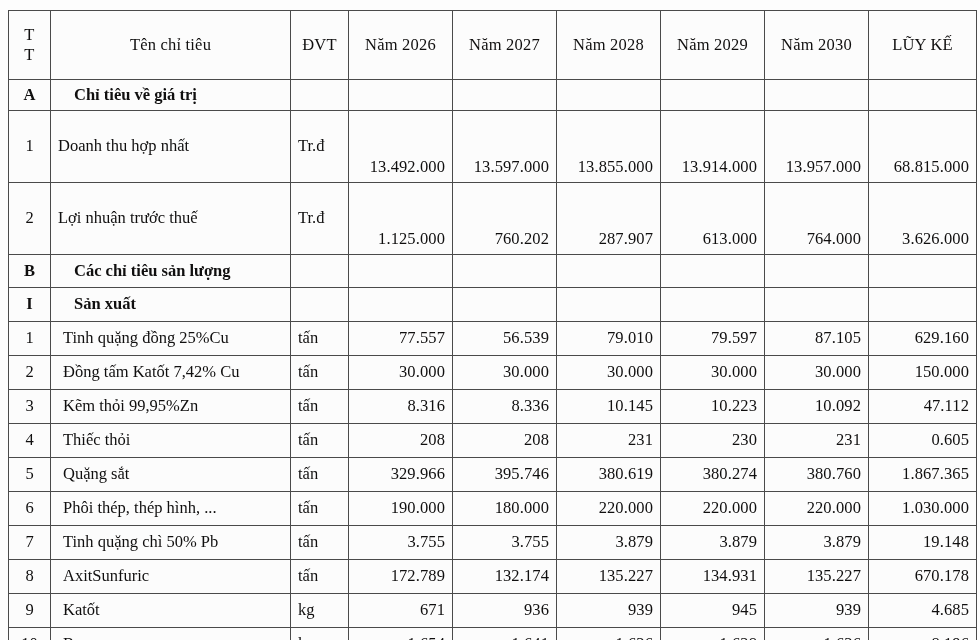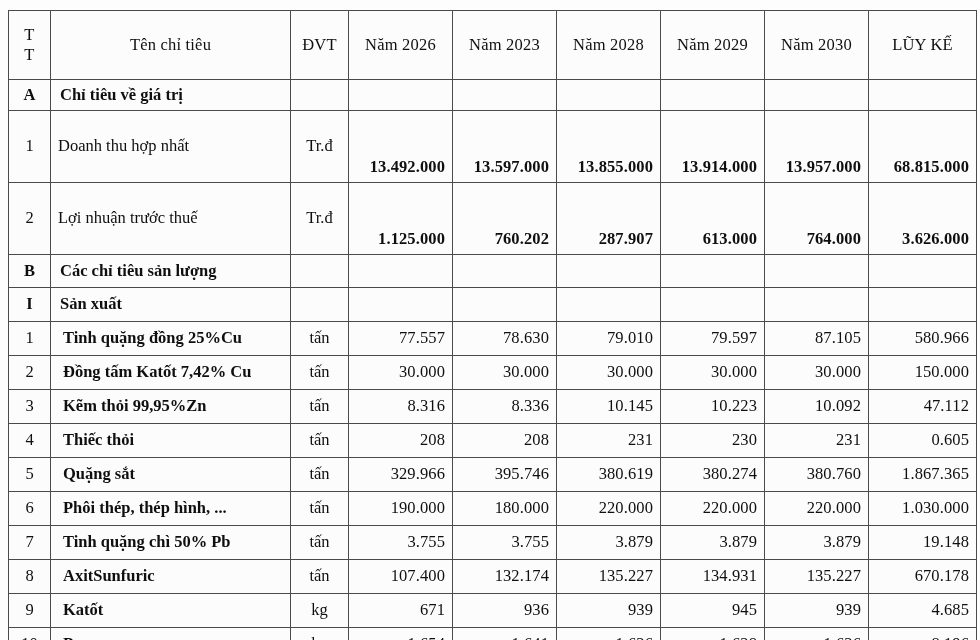--- a/index.html
+++ b/index.html
@@ -68,54 +68,52 @@
   
   td.cell-tt {
     text-align: center;
     font-size: 16px;
   }
   td.cell-name {
     text-align: left;
     font-size: 16.5px;
   }
   td.cell-dvt {
-    text-align: center;
     font-size: 16px;
   }
   td.cell-num {
     text-align: right;
     font-size: 16.5px;
     padding-right: 9px;
     letter-spacing: 0.1px;
   }
 
   
   tr.section td.cell-tt,
   tr.section td.cell-name {
     font-weight: bold;
   }
-  tr.section td.cell-name { padding-left: 9px; }
+  tr.section td.cell-name { padding-left: 23px; }
   tr.section-a td { height: 30px; }
   tr.section-b td { height: 32px; }
   tr.section-i td { height: 33px; }
 
   
   tr.tall td { height: 66px; }
   tr.tall td.cell-num {
     vertical-align: bottom;
     padding-bottom: 5px;
-    font-weight: bold;
   }
   tr.tall td.cell-tt,
   tr.tall td.cell-name,
   tr.tall td.cell-dvt { vertical-align: middle; }
 
   
   tr.item td { height: 33px; }
-  tr.item td.cell-name { padding-left: 12px; font-weight: bold; }
+  tr.item td.cell-name { padding-left: 12px; }
 </style>
 </head>
 <body>
 
 <div class="page">
   <div class="table-wrap">
     <table class="plan">
       <colgroup>
         <col class="c-tt">
         <col class="c-name">
@@ -129,21 +127,21 @@
       </colgroup>
       <thead>
         <tr>
           <th class="th-tt">
             <span class="tt-line">T</span>
             <span class="tt-line">T</span>
           </th>
           <th>Tên chỉ tiêu</th>
           <th>ĐVT</th>
           <th>Năm 2026</th>
-          <th>Năm 2023</th>
+          <th>Năm 2027</th>
           <th>Năm 2028</th>
           <th>Năm 2029</th>
           <th>Năm 2030</th>
           <th>LŨY KẾ</th>
         </tr>
       </thead>
       <tbody id="table-body">
           <tr class="section section-a">
             <td class="cell-tt">A</td>
             <td class="cell-name">Chỉ tiêu về giá trị</td>
@@ -197,25 +195,25 @@
             <td class="cell-num"></td>
             <td class="cell-num"></td>
             <td class="cell-num"></td>
             <td class="cell-num"></td>
           </tr>
           <tr class="item">
             <td class="cell-tt">1</td>
             <td class="cell-name">Tinh quặng đồng 25%Cu</td>
             <td class="cell-dvt">tấn</td>
             <td class="cell-num">77.557</td>
-            <td class="cell-num">78.630</td>
+            <td class="cell-num">56.539</td>
             <td class="cell-num">79.010</td>
             <td class="cell-num">79.597</td>
             <td class="cell-num">87.105</td>
-            <td class="cell-num">580.966</td>
+            <td class="cell-num">629.160</td>
           </tr>
           <tr class="item">
             <td class="cell-tt">2</td>
             <td class="cell-name">Đồng tấm Katốt 7,42% Cu</td>
             <td class="cell-dvt">tấn</td>
             <td class="cell-num">30.000</td>
             <td class="cell-num">30.000</td>
             <td class="cell-num">30.000</td>
             <td class="cell-num">30.000</td>
             <td class="cell-num">30.000</td>
@@ -273,21 +271,21 @@
             <td class="cell-num">3.755</td>
             <td class="cell-num">3.879</td>
             <td class="cell-num">3.879</td>
             <td class="cell-num">3.879</td>
             <td class="cell-num">19.148</td>
           </tr>
           <tr class="item">
             <td class="cell-tt">8</td>
             <td class="cell-name">AxitSunfuric</td>
             <td class="cell-dvt">tấn</td>
-            <td class="cell-num">107.400</td>
+            <td class="cell-num">172.789</td>
             <td class="cell-num">132.174</td>
             <td class="cell-num">135.227</td>
             <td class="cell-num">134.931</td>
             <td class="cell-num">135.227</td>
             <td class="cell-num">670.178</td>
           </tr>
           <tr class="item">
             <td class="cell-tt">9</td>
             <td class="cell-name">Katốt</td>
             <td class="cell-dvt">kg</td>

